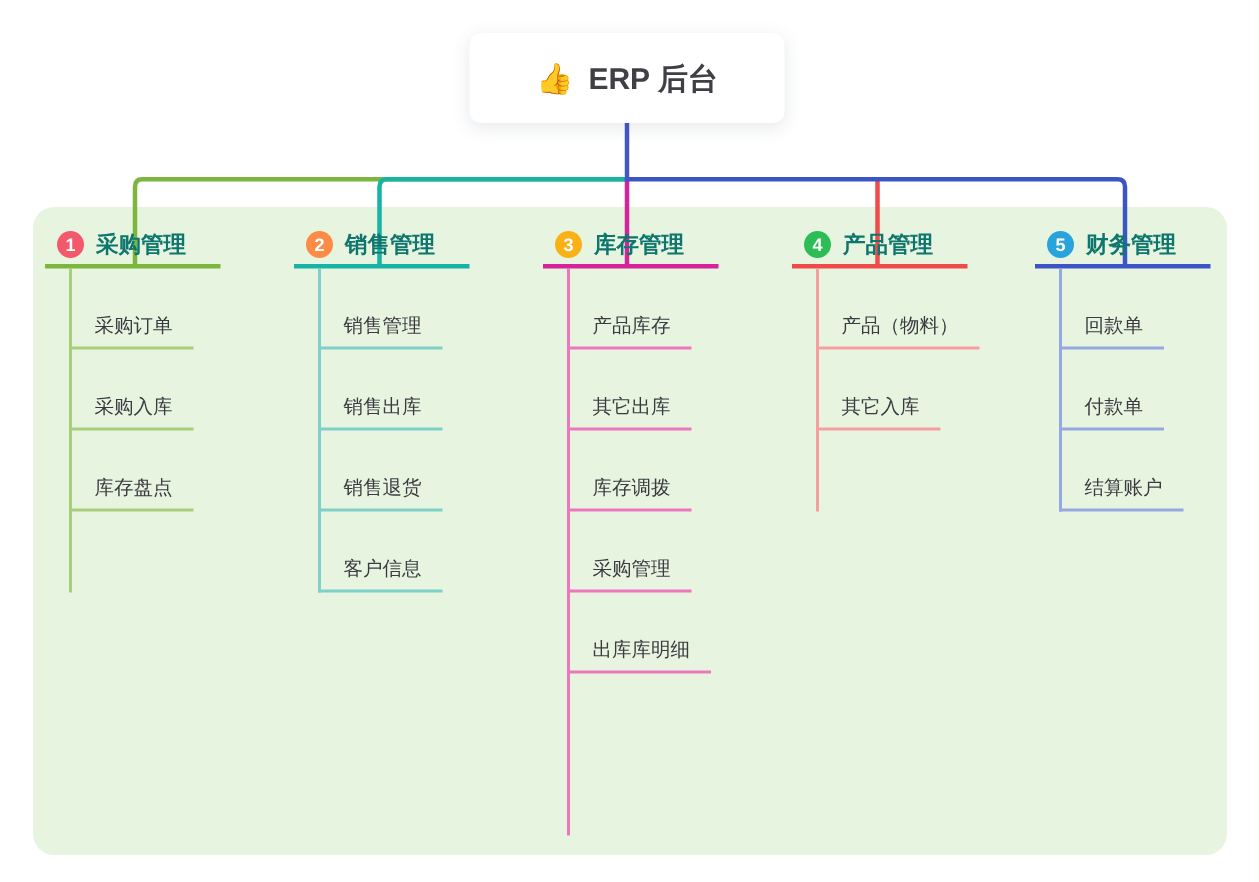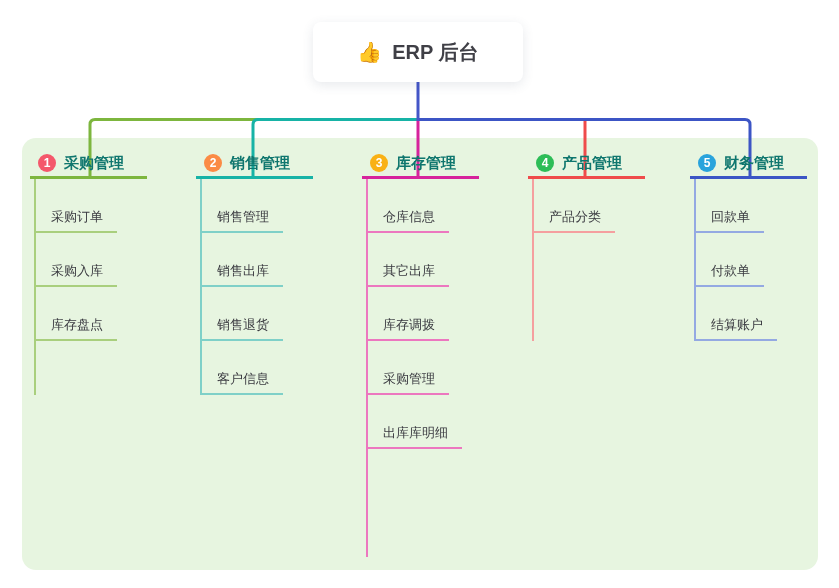--- a/index.html
+++ b/index.html
@@ -26,21 +26,21 @@
   .branch-title {
     width:117px; height:29px; border-bottom:3px solid var(--main,#888);
     display:flex; align-items:center; gap:8px; padding-left:8px; cursor:pointer;
   }
   .badge {
     width:18px; height:18px; border-radius:50%; background:var(--badge,#888);
     color:#fff; font-size:12px; font-weight:700; line-height:18px; text-align:center; flex:0 0 18px;
   }
   .branch-label { font-size:15px; font-weight:600; color:#0f766e; white-space:nowrap; }
 
-  .children { position:relative; margin-left:4px; }
+  .children { position:relative; margin-left:16px; }
   .vline { position:absolute; left:0; top:0; width:2px; background:var(--light,#bbb); }
   .child {
     height:54px; display:flex; align-items:flex-end;
     padding:0 14px 8px 17px; border-bottom:2px solid var(--light,#bbb);
     width:fit-content; white-space:nowrap; line-height:1;
     font-size:13px; color:#3a3a40; cursor:pointer;
   }
 </style>
 </head>
 <body>
@@ -90,36 +90,37 @@
     </div>
   </div>
 
   <div class="branch-col" style="left: 362px; --main: #d6239c; --light: #ec77bf; --badge: #f9b115;">
     <div class="branch-title">
       <span class="badge">3</span>
       <span class="branch-label">库存管理</span>
     </div>
     <div class="children">
       <div class="vline" style="height: 378px;"></div>
-      <div class="child">仓库信息</div>
+      <div class="child">产品库存</div>
       <div class="child">其它出库</div>
       <div class="child">库存调拨</div>
       <div class="child">采购管理</div>
       <div class="child">出库库明细</div>
     </div>
   </div>
 
   <div class="branch-col" style="left: 528px; --main: #ef4b4b; --light: #f59f9f; --badge: #2dbd57;">
     <div class="branch-title">
       <span class="badge">4</span>
       <span class="branch-label">产品管理</span>
     </div>
     <div class="children">
       <div class="vline" style="height: 162px;"></div>
-      <div class="child">产品分类</div>
+      <div class="child">产品（物料）</div>
+      <div class="child">其它入库</div>
     </div>
   </div>
 
   <div class="branch-col" style="left: 690px; --main: #3c55c5; --light: #94a9e2; --badge: #29a3dc;">
     <div class="branch-title">
       <span class="badge">5</span>
       <span class="branch-label">财务管理</span>
     </div>
     <div class="children">
       <div class="vline" style="height: 162px;"></div>

